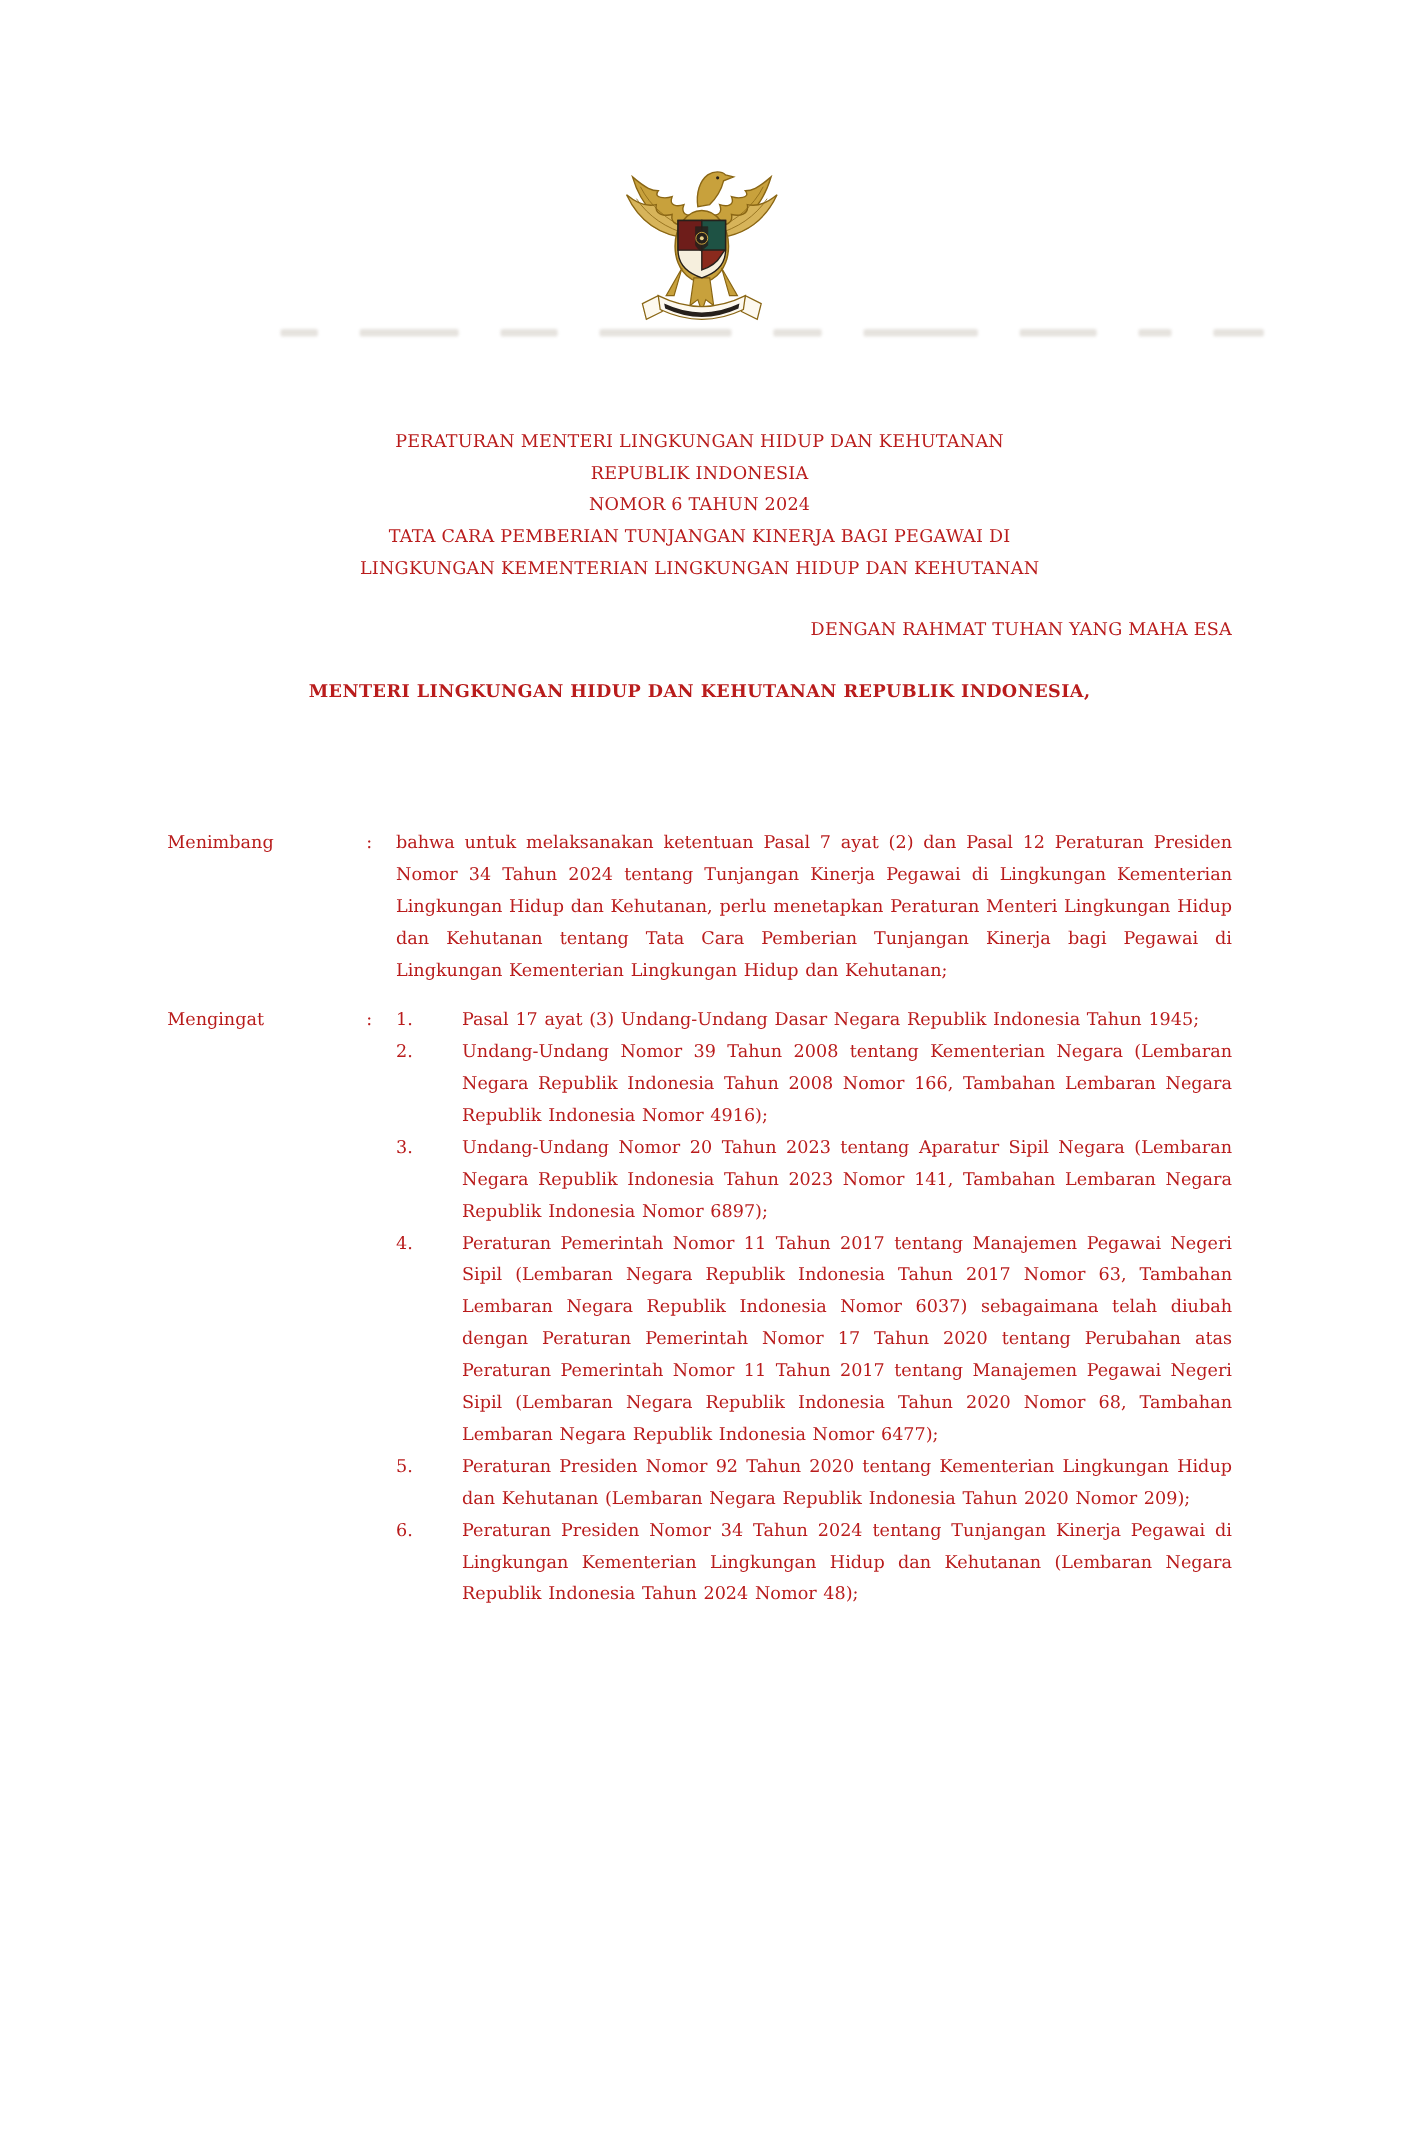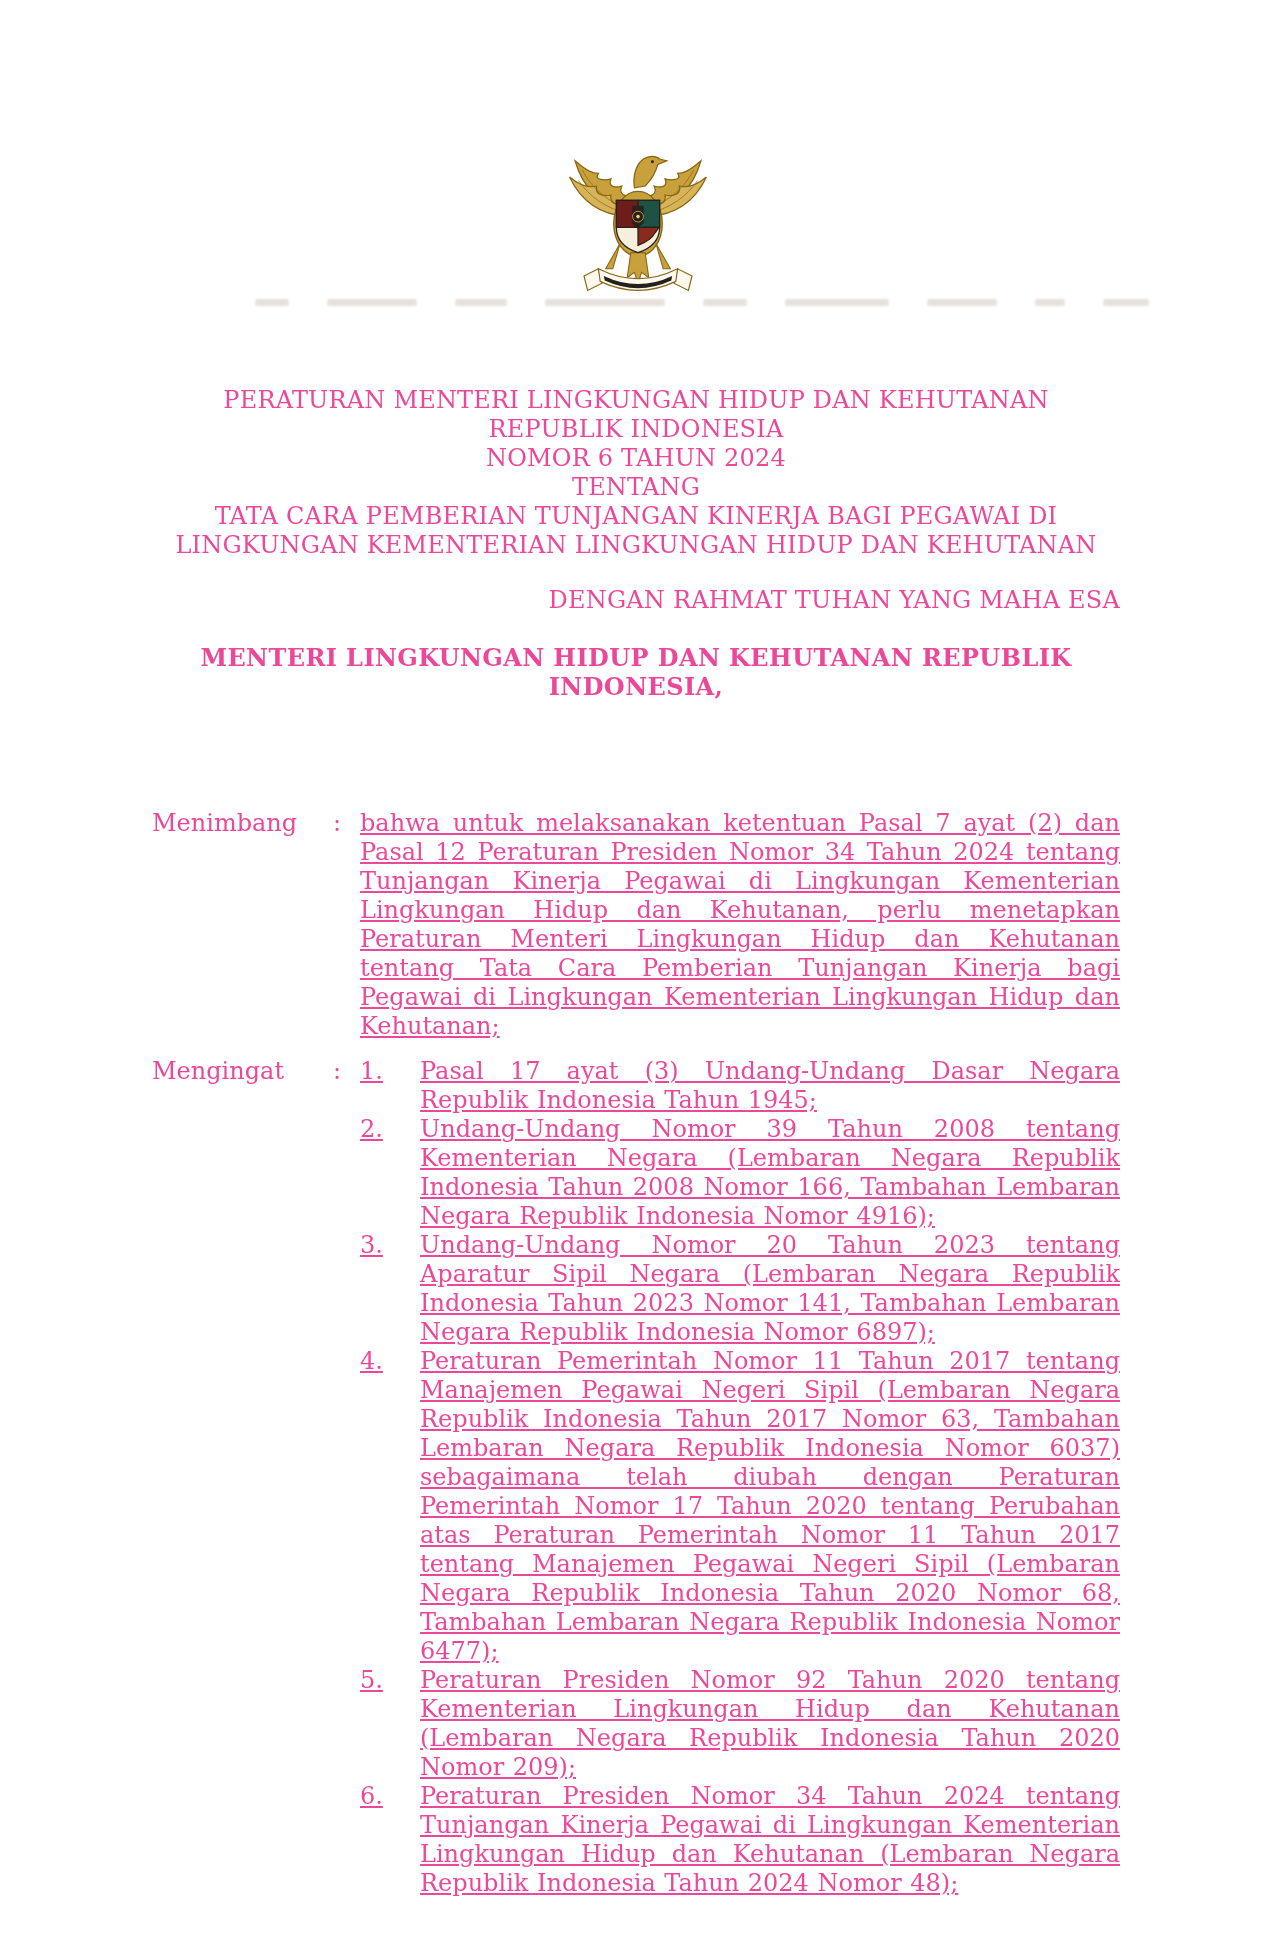--- a/index.html
+++ b/index.html
@@ -2,22 +2,22 @@
 <html><head>
 <meta charset="utf-8">
 <style>
   html,body{margin:0;padding:0;background:#ffffff;}
   .page{
     position:relative;
     width:1276px;height:1951px;
     background:#ffffff;
     overflow:hidden;
     font-family:"DejaVu Serif","Liberation Serif",serif;
-    color:#ec4899;
-    font-size:24px;
+    color:#b91c1c;
+    font-size:16px;
     line-height:29px;
   }
   
   .emblem{
     position:absolute;
     top:141px;left:50%;
     width:182px;height:162px;
     transform:translateX(-50%);
   }
   .emblem svg{width:100%;height:100%;display:block;}
@@ -36,21 +36,21 @@
   }
   .title-block{text-align:center;letter-spacing:0.2px;}
   .title-block .tline{line-height:29px;}
   .invocation{margin-top:26px;text-align:right;letter-spacing:0.2px;}
   .authority{margin-top:28px;text-align:center;letter-spacing:0.4px;font-weight:bold;}
   .section{display:flex;align-items:flex-start;}
   .sec-considering{margin-top:108px;}
   .sec-legal{margin-top:16px;}
   .sec-label{width:181px;flex:0 0 181px;}
   .sec-colon{width:27px;flex:0 0 27px;}
-  .sec-body{flex:1 1 auto;min-width:0;text-decoration:underline;}
+  .sec-body{flex:1 1 auto;min-width:0;}
   .just{text-align:justify;text-justify:inter-word;word-spacing:1px;}
   .li{display:flex;align-items:flex-start;}
   .li .num{width:60px;flex:0 0 60px;}
   .li .itext{flex:1 1 auto;min-width:0;}
 </style>
 </head>
 <body>
 
 <div class="page">
 
@@ -123,21 +123,20 @@
       <i style="width:30px"></i>
       <i style="width:46px"></i>
   </div>
 
   <div class="content">
 
     <div class="title-block">
       <div class="tline">PERATURAN MENTERI LINGKUNGAN HIDUP DAN KEHUTANAN</div>
       <div class="tline">REPUBLIK INDONESIA</div>
       <div class="tline">NOMOR 6 TAHUN 2024</div>
-      <div class="tline">TENTANG</div>
       <div class="tline">TATA CARA PEMBERIAN TUNJANGAN KINERJA BAGI PEGAWAI DI</div>
       <div class="tline">LINGKUNGAN KEMENTERIAN LINGKUNGAN HIDUP DAN KEHUTANAN</div>
     </div>
 
     <div class="invocation">DENGAN RAHMAT TUHAN YANG MAHA ESA</div>
 
     <div class="authority">MENTERI LINGKUNGAN HIDUP DAN KEHUTANAN REPUBLIK INDONESIA,</div>
 
     <div class="section sec-considering">
       <div class="sec-label">Menimbang</div>

